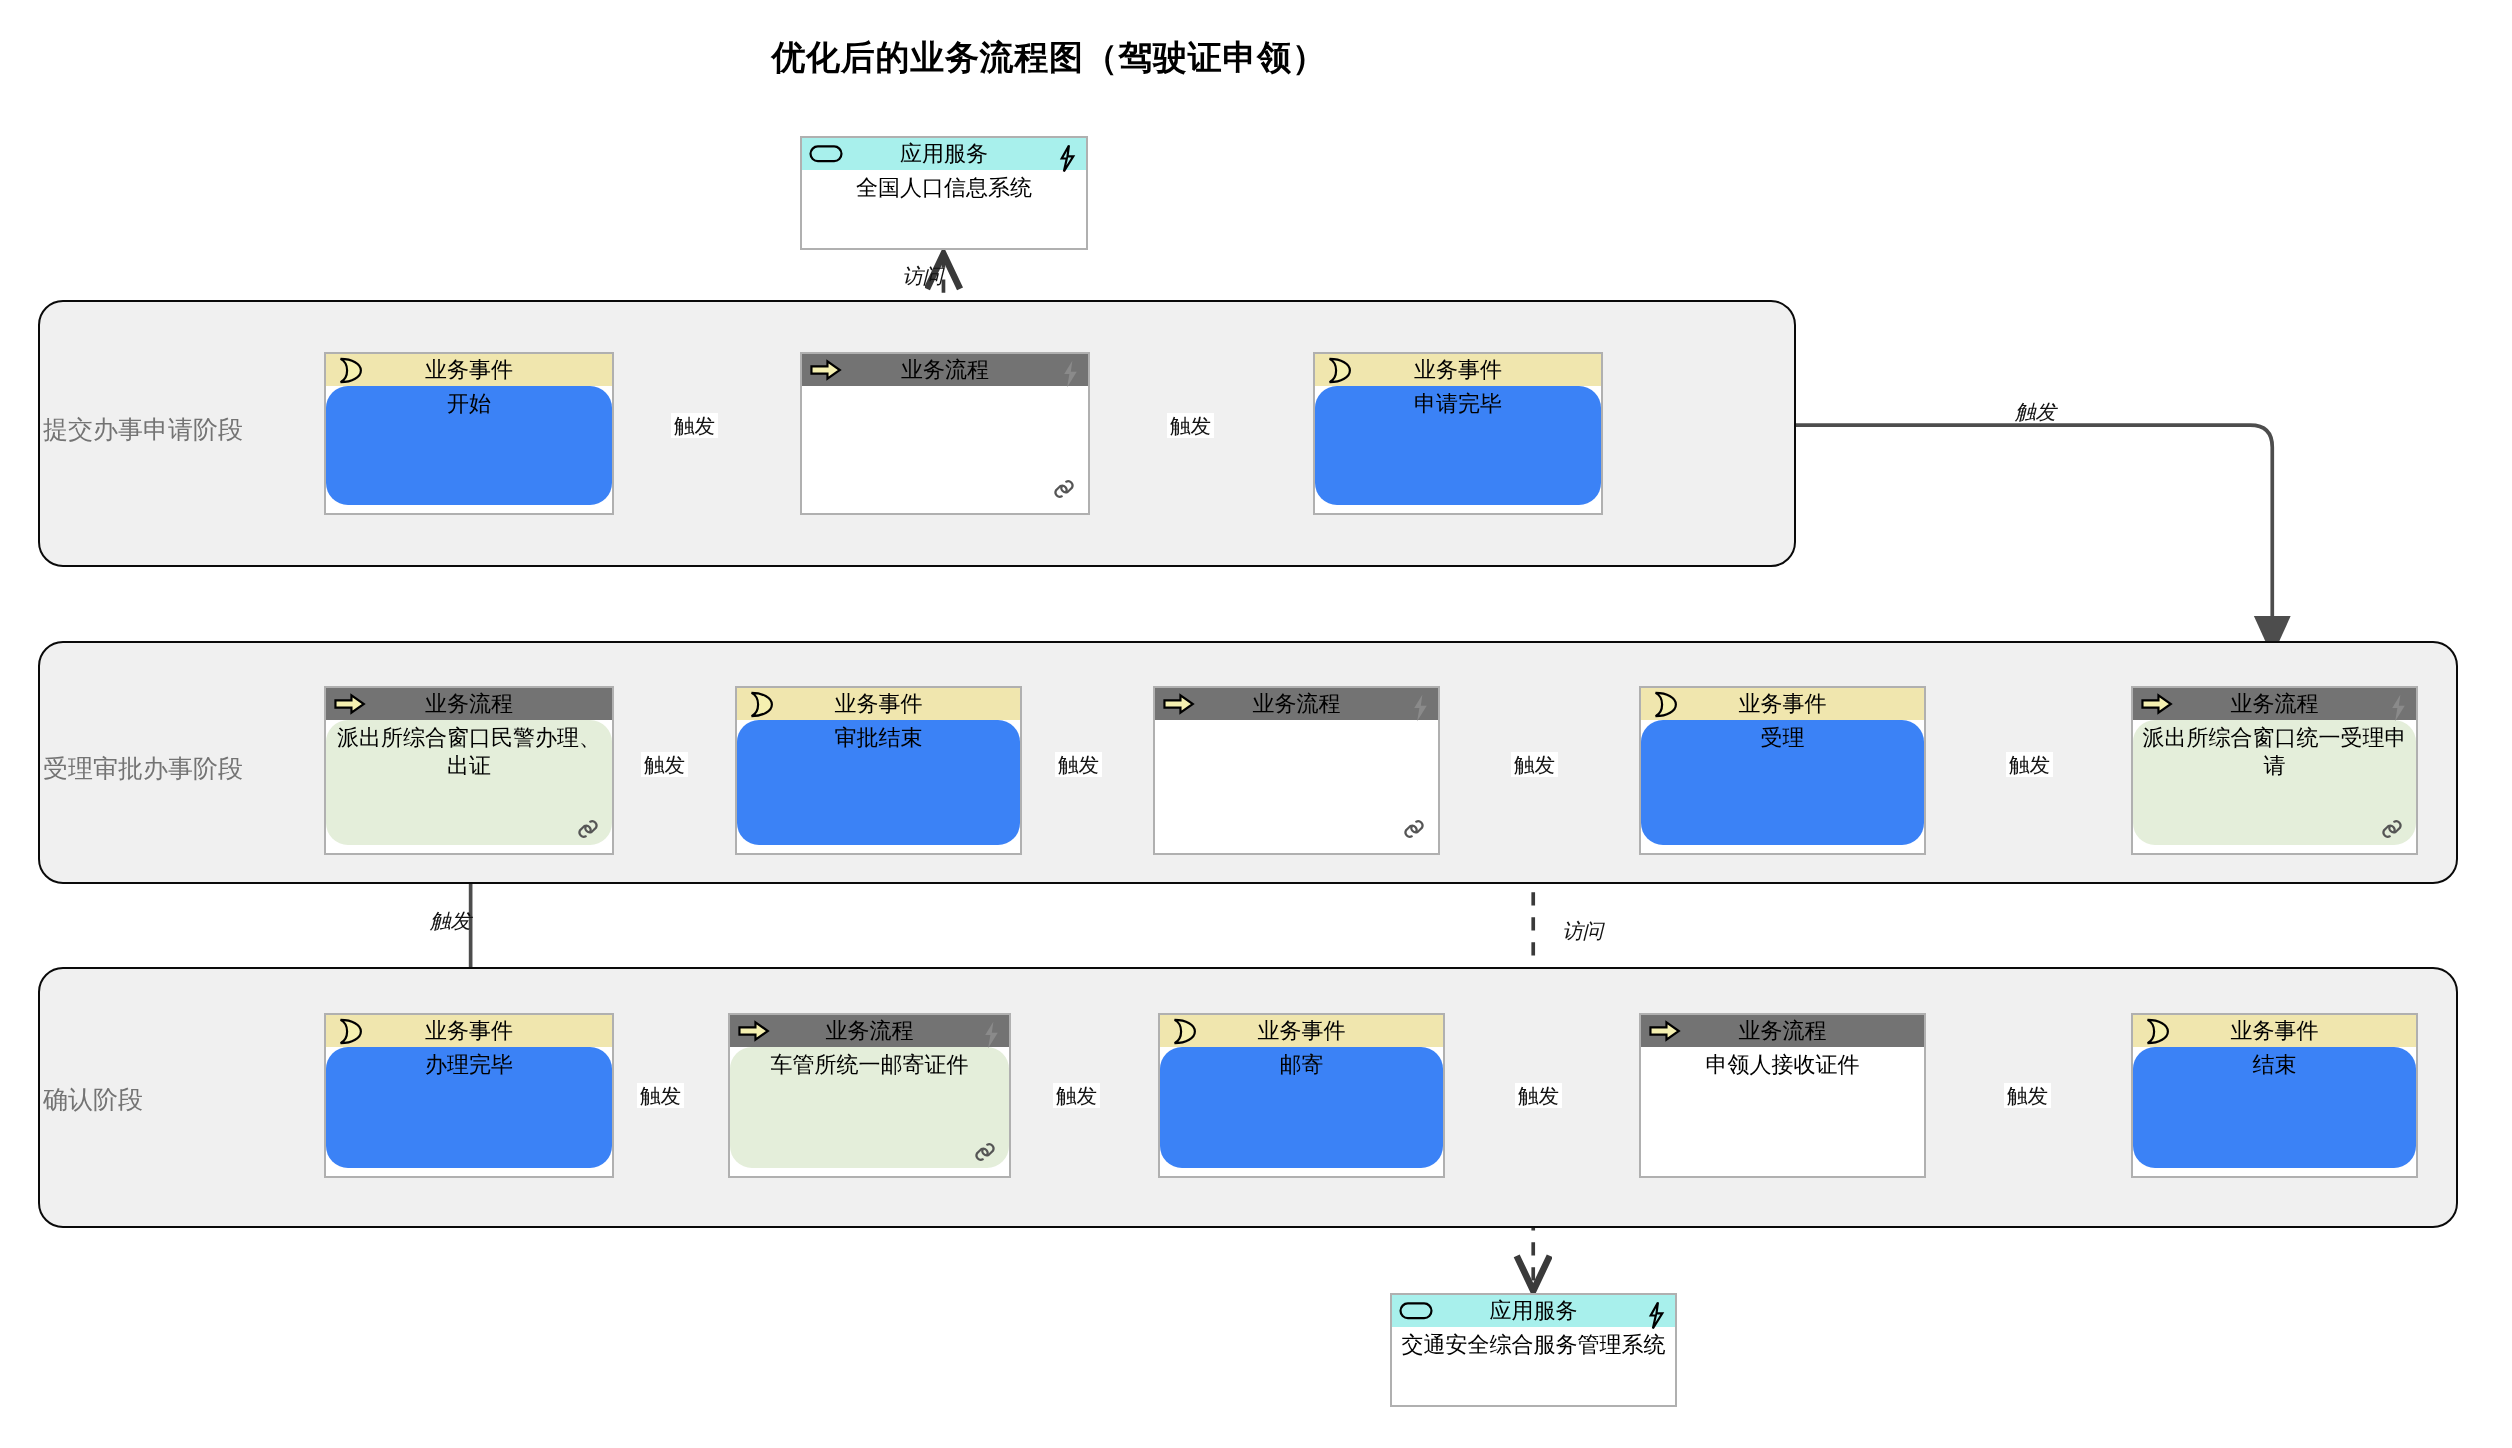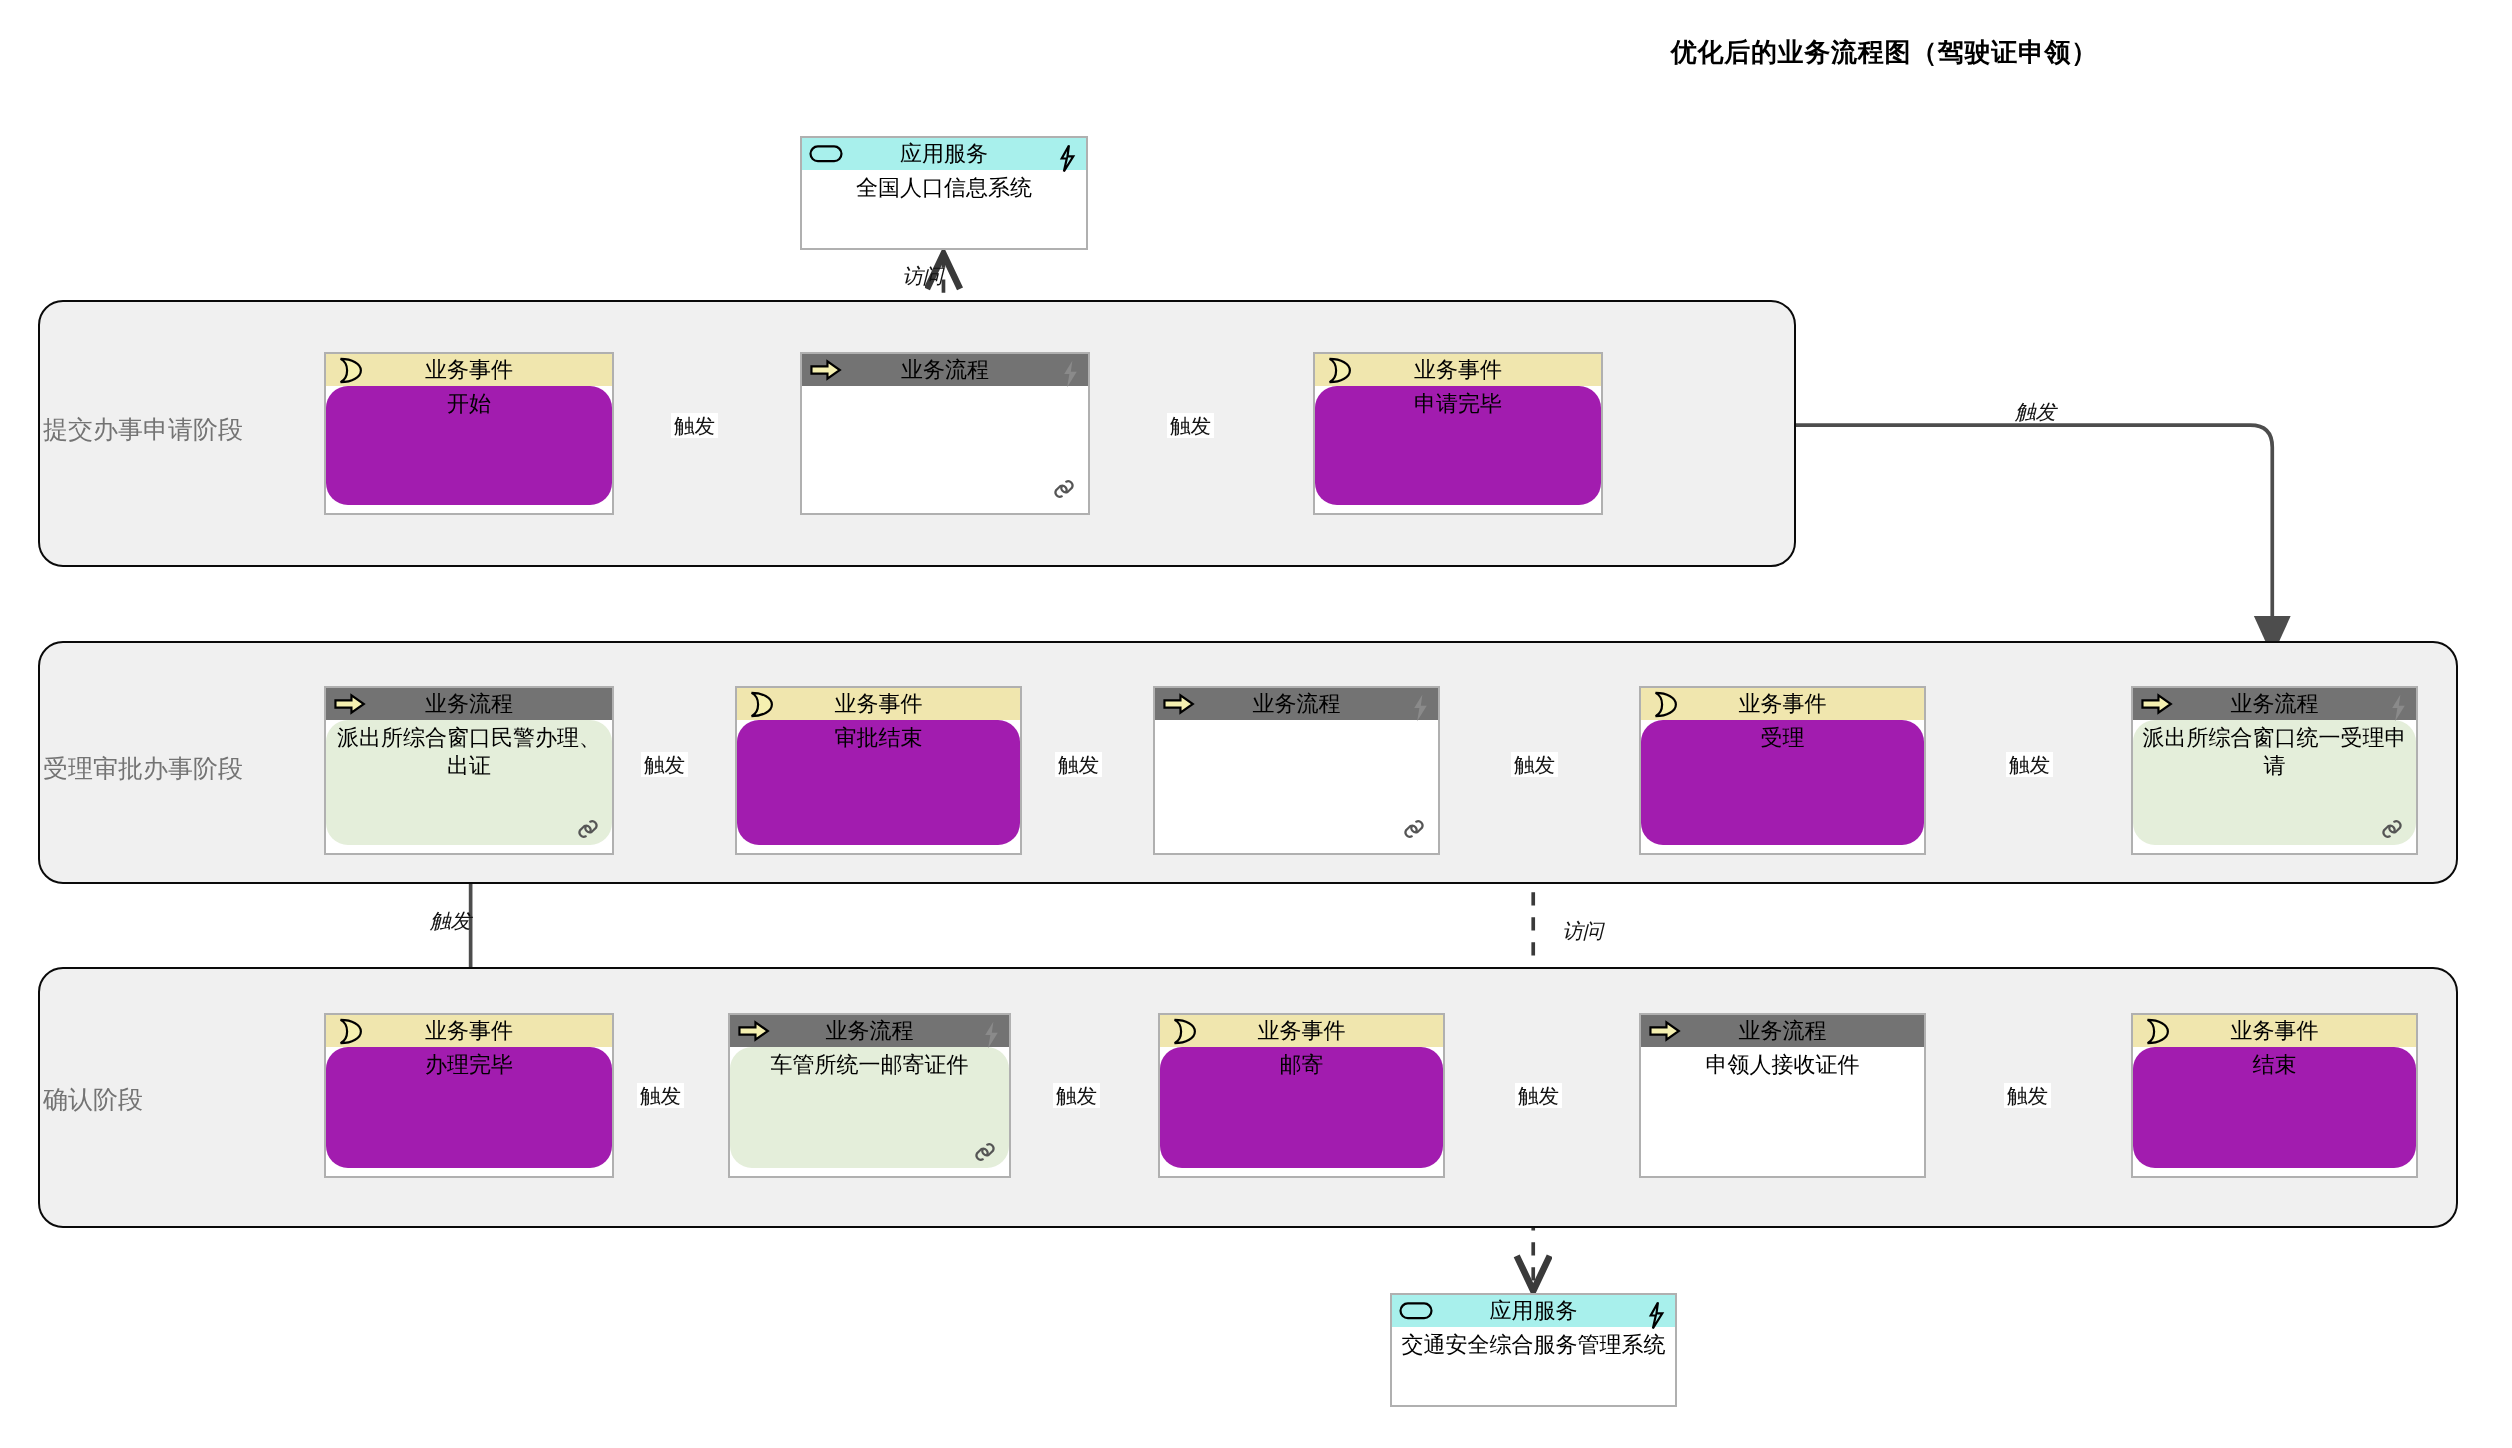--- a/index.html
+++ b/index.html
@@ -5,22 +5,22 @@
   html,body{margin:0;padding:0;background:#ffffff;}
   body{
     width:2512px;height:1449px;position:relative;overflow:hidden;
     font-family:"Liberation Sans","DejaVu Sans",sans-serif;
     color:#000;
   }
   #canvas{position:absolute;left:0;top:0;width:2512px;height:1449px;}
 
   
   .title{
-    position:absolute;left:0;top:35px;width:2098px;text-align:right;
-    font-size:26px;font-weight:bold;letter-spacing:0.7px;
+    position:absolute;left:0;top:35px;width:2098px;text-align:center;
+    font-size:34px;font-weight:bold;letter-spacing:0.7px;
   }
 
   
   .phase{
     position:absolute;background:#f0f0f0;border:2.9px solid #0a0a0a;
     border-radius:25px;box-sizing:border-box;
   }
   .phase-label{
     position:absolute;font-size:25px;color:#737373;white-space:nowrap;
   }
@@ -41,21 +41,21 @@
   .node .hdr .lead{position:relative;z-index:2;width:34px;display:flex;align-items:center;justify-content:center;}
   .node .hdr .trail{position:absolute;right:8.8px;top:0;height:40px;display:flex;align-items:center;z-index:2;}
   .node .body{
     position:relative;height:calc(100% - 40px);box-sizing:border-box;
     padding:4.4px 8.8px 0 8.8px;text-align:center;font-size:22px;line-height:28px;border-radius:22px;
   }
   .node .link-ic{position:absolute;right:10.3px;bottom:7.4px;}
 
   
   .ev   .hdr{background:#f0e6ae;}
-  .ev   .body{background:#a21caf;}
+  .ev   .body{background:#3b82f6;}
   .pr   .hdr{background:#737373;}
   .pr.white .body{background:#ffffff;}
   .pr.blue  .body{background:#c3d3ea;}
   .pr.green .body{background:#e4eeda;}
   .svc  .hdr{background:#a8f0ec;}
   .svc  .body{background:#ffffff;}
 
   
   .elabel{
     position:absolute;background:#ffffff;font-size:20.6px;line-height:25px;

